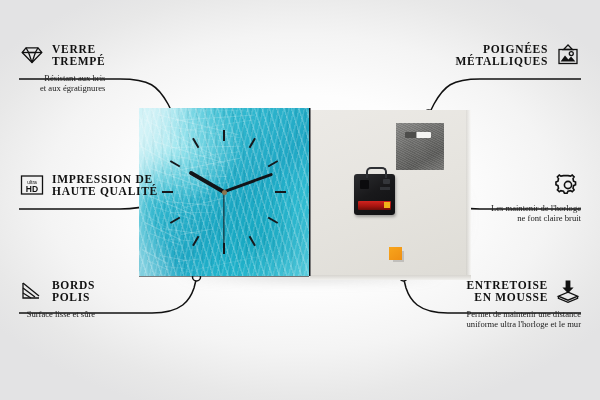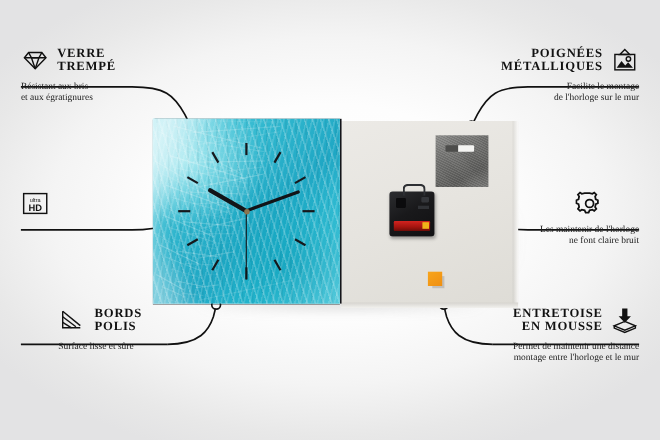--- a/index.html
+++ b/index.html
@@ -16,32 +16,32 @@
 
   
   #wires{position:absolute;left:0;top:0;width:600px;height:400px;pointer-events:none;}
   .wire{fill:none;stroke:#111;stroke-width:1.5;}
   .rule{stroke:#111;stroke-width:1.5;}
   .dot{fill:#ffffff;stroke:#111;stroke-width:1.5;}
 
   
   .feat{position:absolute;}
   .feat .hd{display:flex;align-items:center;gap:7px;}
-  .feat.right .hd{flex-direction:row;justify-content:center;}
+  .feat.right .hd{flex-direction:row;justify-content:flex-end;}
   .ttl{
     font-family:"Liberation Serif", serif;
     font-weight:700;font-size:11.5px;line-height:12.5px;
     letter-spacing:.7px;color:#111;text-transform:uppercase;
     white-space:nowrap;
   }
   .feat.right .ttl{text-align:right;}
   .desc{
     font-family:"Liberation Serif", serif;
     font-size:8.6px;line-height:10.2px;color:#202020;
-    margin-top:4.5px;white-space:nowrap;
+    margin-top:4.5px;white-space:nowrap;text-align:right;
   }
   .feat.right .desc{text-align:right;}
   .ico{width:26px;height:26px;flex:0 0 26px;display:block;}
   .ico svg{display:block;width:26px;height:26px;}
 
   
   #product{position:absolute;left:139px;top:108px;width:332px;height:168px;}
 
   .panel-shadow{
     position:absolute;left:6px;top:10px;width:330px;height:166px;
@@ -287,24 +287,25 @@
 
   <div class="feat" style="left:19px;top:172px;">
     <div class="hd">
       <span class="ico">
         <svg viewBox="0 0 26 26">
           <rect x="2.5" y="4" width="21" height="18" fill="none" stroke="#111" stroke-width="1.3"></rect>
           <text x="13" y="11.5" font-family="Liberation Sans, sans-serif" font-size="5" text-anchor="middle" fill="#111">ultra</text>
           <text x="13" y="19.5" font-family="Liberation Sans, sans-serif" font-size="8.5" font-weight="bold" text-anchor="middle" fill="#111">HD</text>
         </svg>
       </span>
-    </div>
-  </div>
-
-  <div class="feat" style="left:19px;top:278px;margin-left:34px;">
+      <span class="ttl"><span>IMPRESSION DE</span><br><span>HAUTE QUALITÉ</span></span>
+    </div>
+  </div>
+
+  <div class="feat" style="left:19px;top:278px;">
     <div class="hd">
       <span class="ico">
         <svg viewBox="0 0 26 26">
             <g stroke="#111" stroke-width="1.3" fill="none">
           <path d="M4 5 L20 18"></path>
               <path d="M4 10 L16 19"></path>
               <path d="M4 15 L12 20"></path>
           <path d="M4 5 V20 H20"></path>
         </g>
           </svg>
@@ -321,21 +322,20 @@
         <svg viewBox="0 0 26 26">
             <g stroke="#111" stroke-width="1.3" fill="none">
           <path d="M13 3 L8.5 7.5 H17.5 Z"></path>
           <rect x="4" y="7.5" width="18" height="14"></rect>
           <path d="M5.6 19.5 L10 13.5 L13.4 17.5 L16 14.5 L20.4 19.5 Z" fill="#111" stroke="none"></path>
           <circle cx="16.3" cy="11.6" r="2"></circle>
         </g>
           </svg>
       </span>
     </div>
-    <div class="desc"><span>Facilite le montage</span><br><span>de l'horloge sur le mur</span></div>
   </div>
 
   <div class="feat right" style="right:19px;top:172px;">
     <div class="hd">
       <span class="ico">
         <svg viewBox="0 0 26 26">
             <g fill="none" stroke="#111" stroke-width="1.6">
           <path d="M13 3.6 l2.6 .55 1.6 -1.1 1.9 1.9 -1.1 1.6 .55 2.6 2.0 .9 0 2.7 -2.0 .9 -.55 2.6 1.1 1.6 -1.9 1.9 -1.6 -1.1 -2.6 .55 -.9 2.0 -2.7 0 -.9 -2.0 -2.6 -.55 -1.6 1.1 -1.9 -1.9 1.1 -1.6 -.55 -2.6 -2.0 -.9 0 -2.7 2.0 -.9 .55 -2.6 -1.1 -1.6 1.9 -1.9 1.6 1.1 2.6 -.55 z"></path>
           <circle cx="13" cy="13" r="3.6"></circle>
         </g>
@@ -351,16 +351,16 @@
       <span class="ico">
         <svg viewBox="0 0 26 26">
             <g stroke="#111" stroke-width="1.3" fill="none">
           <path d="M10.6 2.5 h4.8 v7 h3.2 L13 15.3 L7.4 9.5 h3.2 z" fill="#111" stroke="none"></path>
           <path d="M13 14.2 L22.6 18.2 L13 22.2 L3.4 18.2 Z"></path>
           <path d="M3.4 18.2 v2.1 L13 24.3 L22.6 20.3 v-2.1"></path>
         </g>
           </svg>
       </span>
     </div>
-    <div class="desc"><span>Permet de maintenir une distance</span><br><span>montage entre l'horloge et le mur</span></div>
+    <div class="desc"><span>Permet de maintenir une distance</span><br><span>uniforme ultra l'horloge et le mur</span></div>
   </div>
 
 </div>
 
 </body></html>

